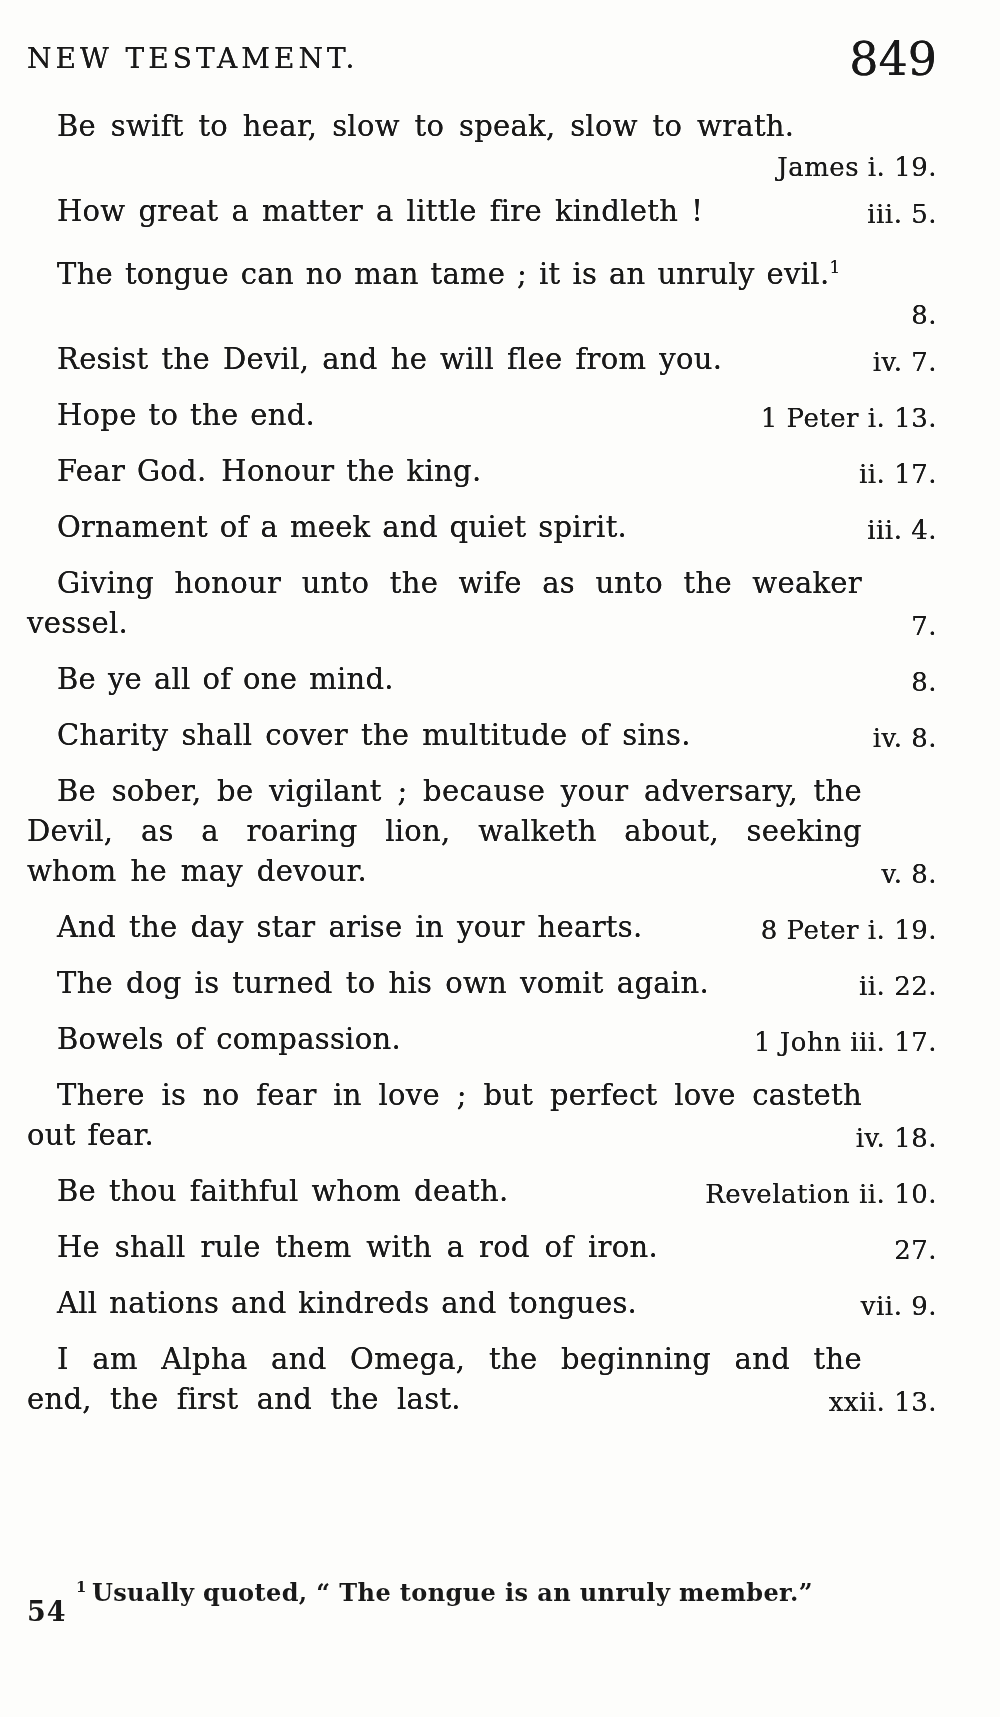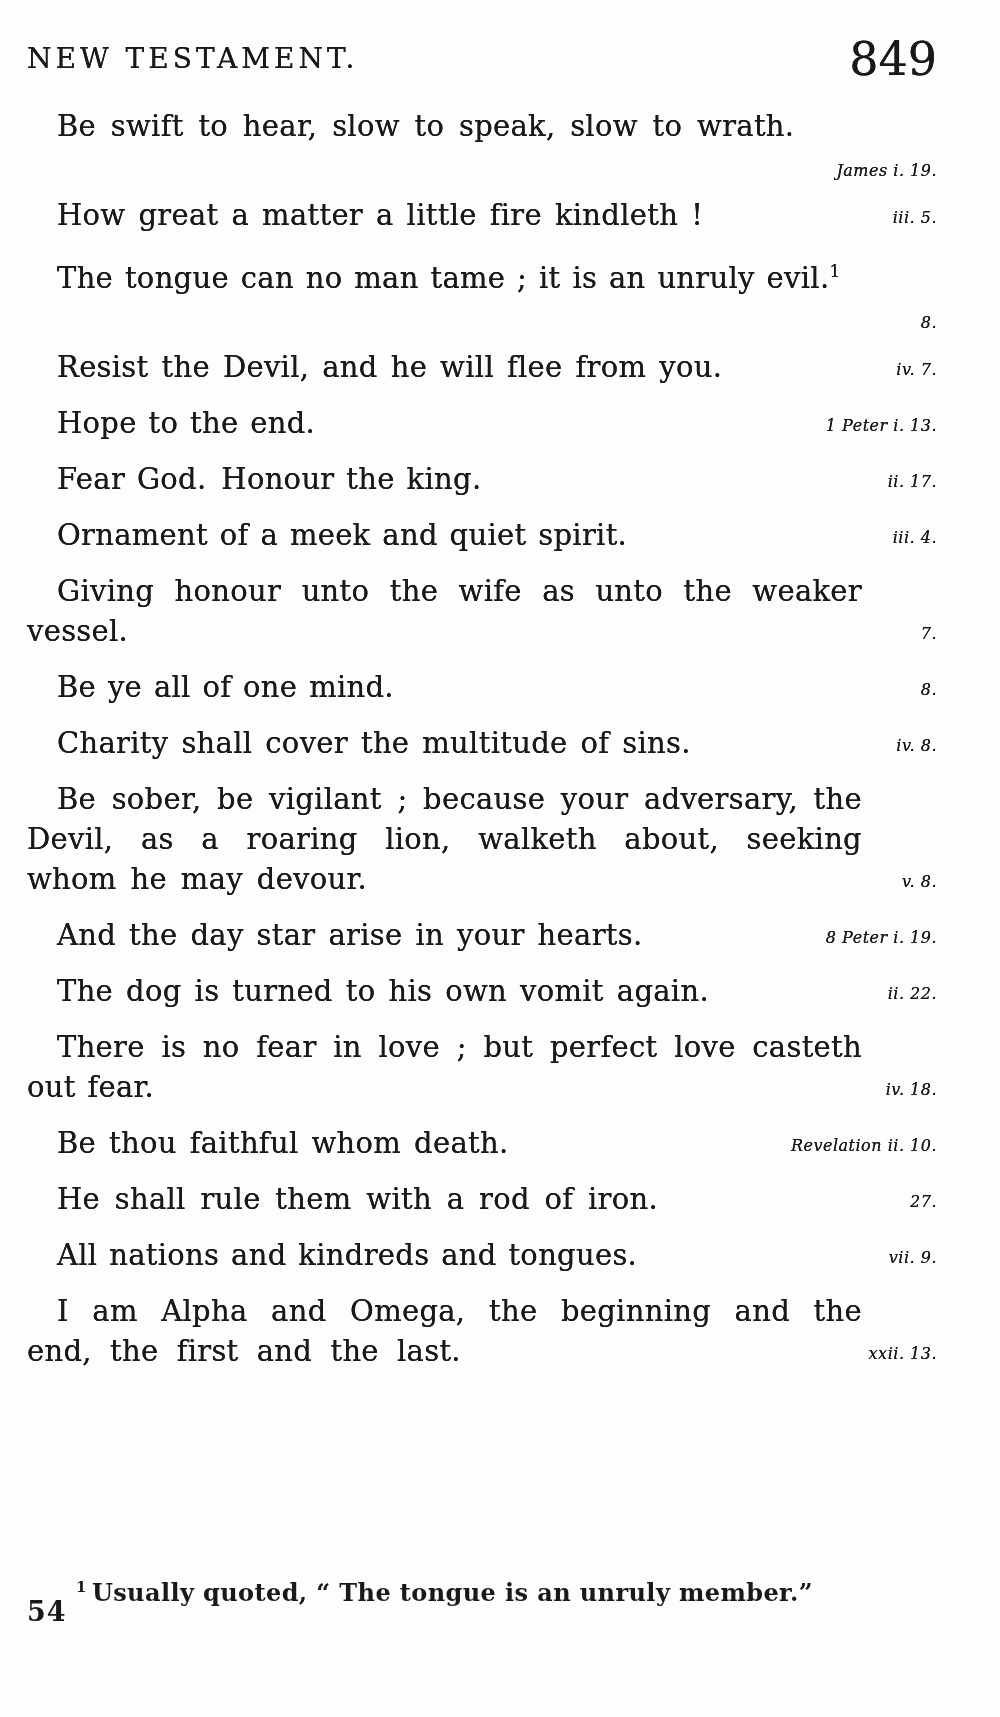--- a/index.html
+++ b/index.html
@@ -43,22 +43,21 @@
   p.entry.oneline{white-space:nowrap;}
   
   .ws-a{word-spacing:0.08em;}
   .ws-b{word-spacing:0.12em;}
   .ws-c{word-spacing:0.15em;}
   .ws-d{word-spacing:0.18em;}
   .ws-e{word-spacing:0.30em;}
   .ws-f{word-spacing:0.35em;}
   
   .ref{
-    font-style:italic;
-    font-size:16px;line-height:40px;
+    font-size:26px;line-height:40px;
     word-spacing:normal;letter-spacing:0.5px;
     text-shadow:0 0 0.4px currentColor;
   }
   .ref.inline{
     float:right;
     margin-right:-75px;
     padding-top:3px;
   }
   .ref-line{
     display:block;text-align:right;
@@ -118,20 +117,21 @@
     <p class="entry ws-a"><span>Be ye all of one mind.</span><span class="ref inline">8.</span></p>
 
     <p class="entry ws-b"><span>Charity shall cover the multitude of sins.</span><span class="ref inline">iv. 8.</span></p>
 
     <p class="entry ws-c"><span>Be sober, be vigilant ; because your adversary, the Devil, as a roaring lion, walketh about, seeking whom he may devour.</span><span class="ref inline">v. 8.</span></p>
 
     <p class="entry ws-b"><span>And the day star arise in your hearts.</span><span class="ref inline">8 Peter i. 19.</span></p>
 
     <p class="entry ws-b"><span>The dog is turned to his own vomit again.</span><span class="ref inline">ii. 22.</span></p>
 
+    <p class="entry ws-a"><span>Bowels of compassion.</span><span class="ref inline">1 John iii. 17.</span></p>
 
     <p class="entry ws-a"><span>There is no fear in love ; but perfect love casteth out fear.</span><span class="ref inline">iv. 18.</span></p>
 
     <p class="entry ws-b"><span>Be thou faithful whom death.</span><span class="ref inline">Revelation ii. 10.</span></p>
 
     <p class="entry ws-d"><span>He shall rule them with a rod of iron.</span><span class="ref inline">27.</span></p>
 
     <p class="entry ws-a"><span>All nations and kindreds and tongues.</span><span class="ref inline">vii. 9.</span></p>
 
     <p class="entry ws-e"><span>I am Alpha and Omega, the beginning and the end, the first and the last.</span><span class="ref inline">xxii. 13.</span></p>

